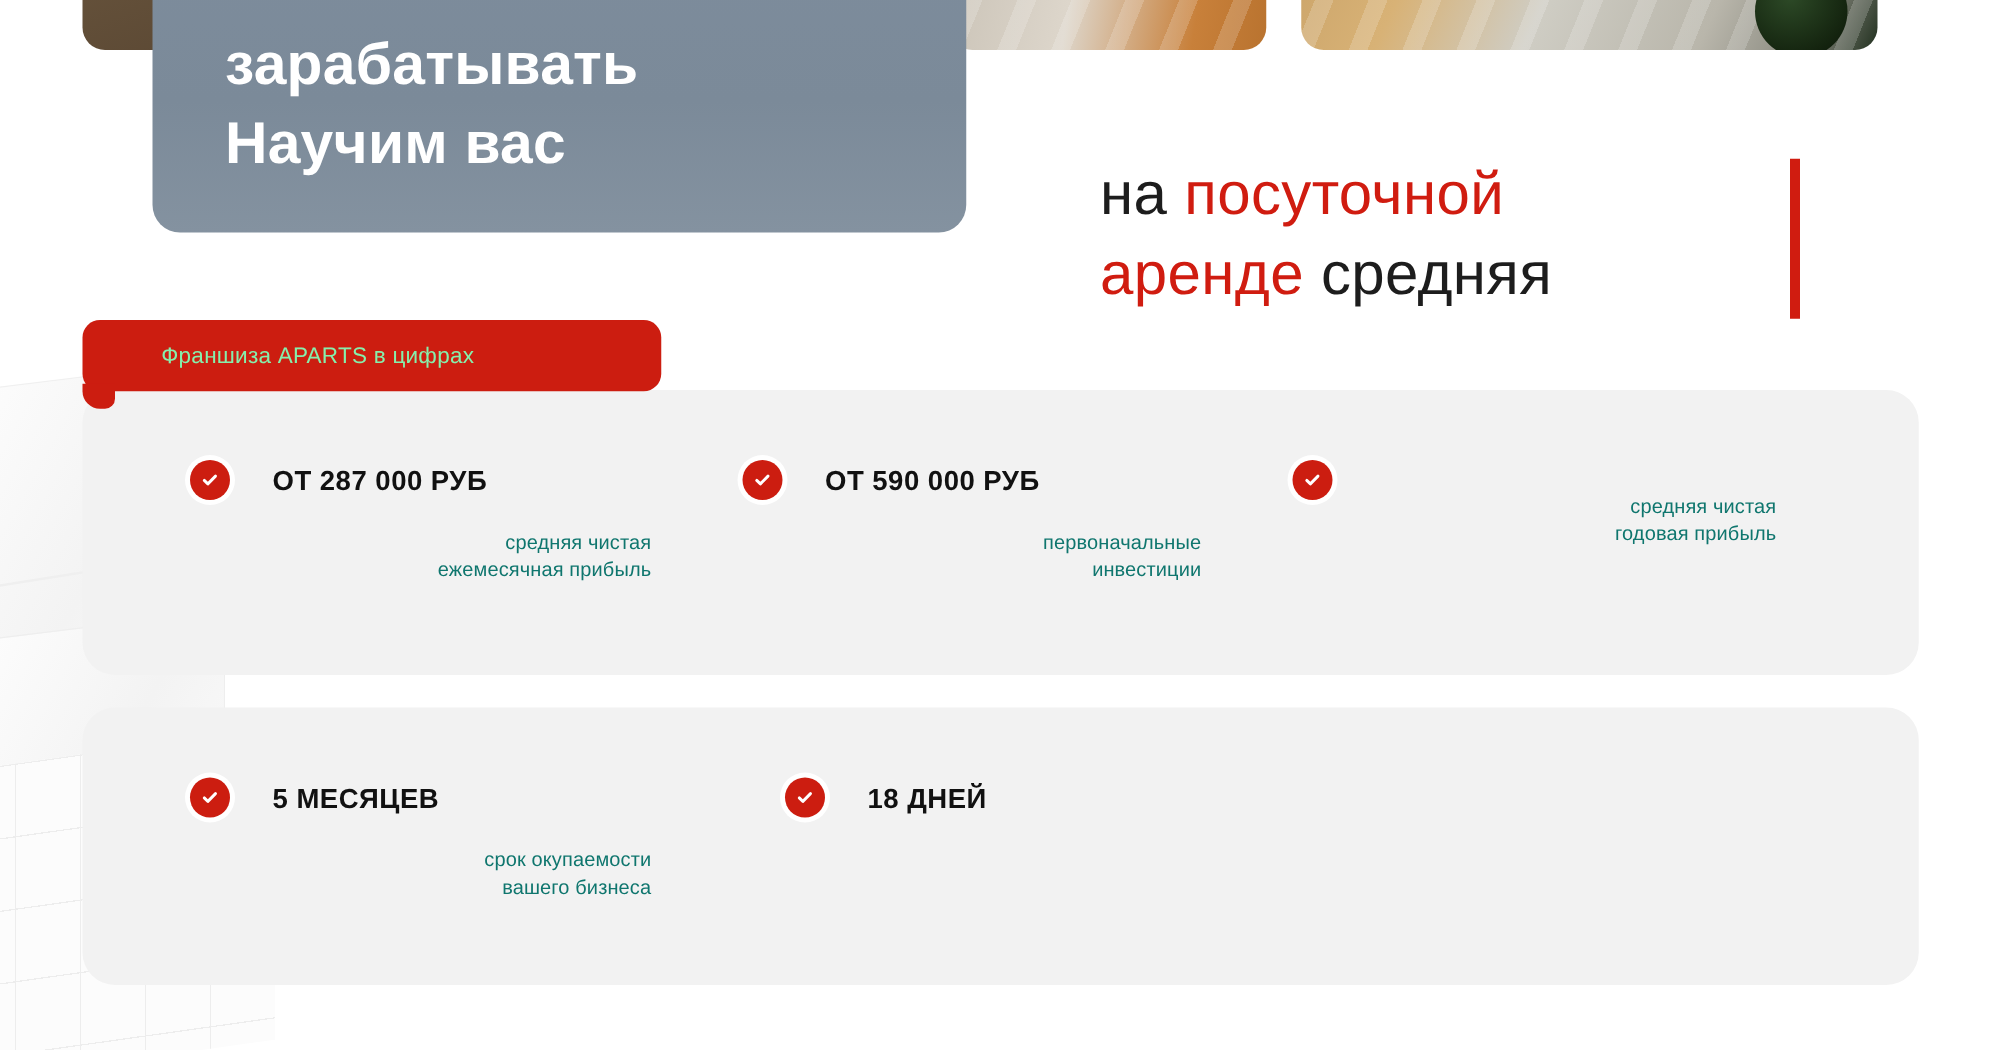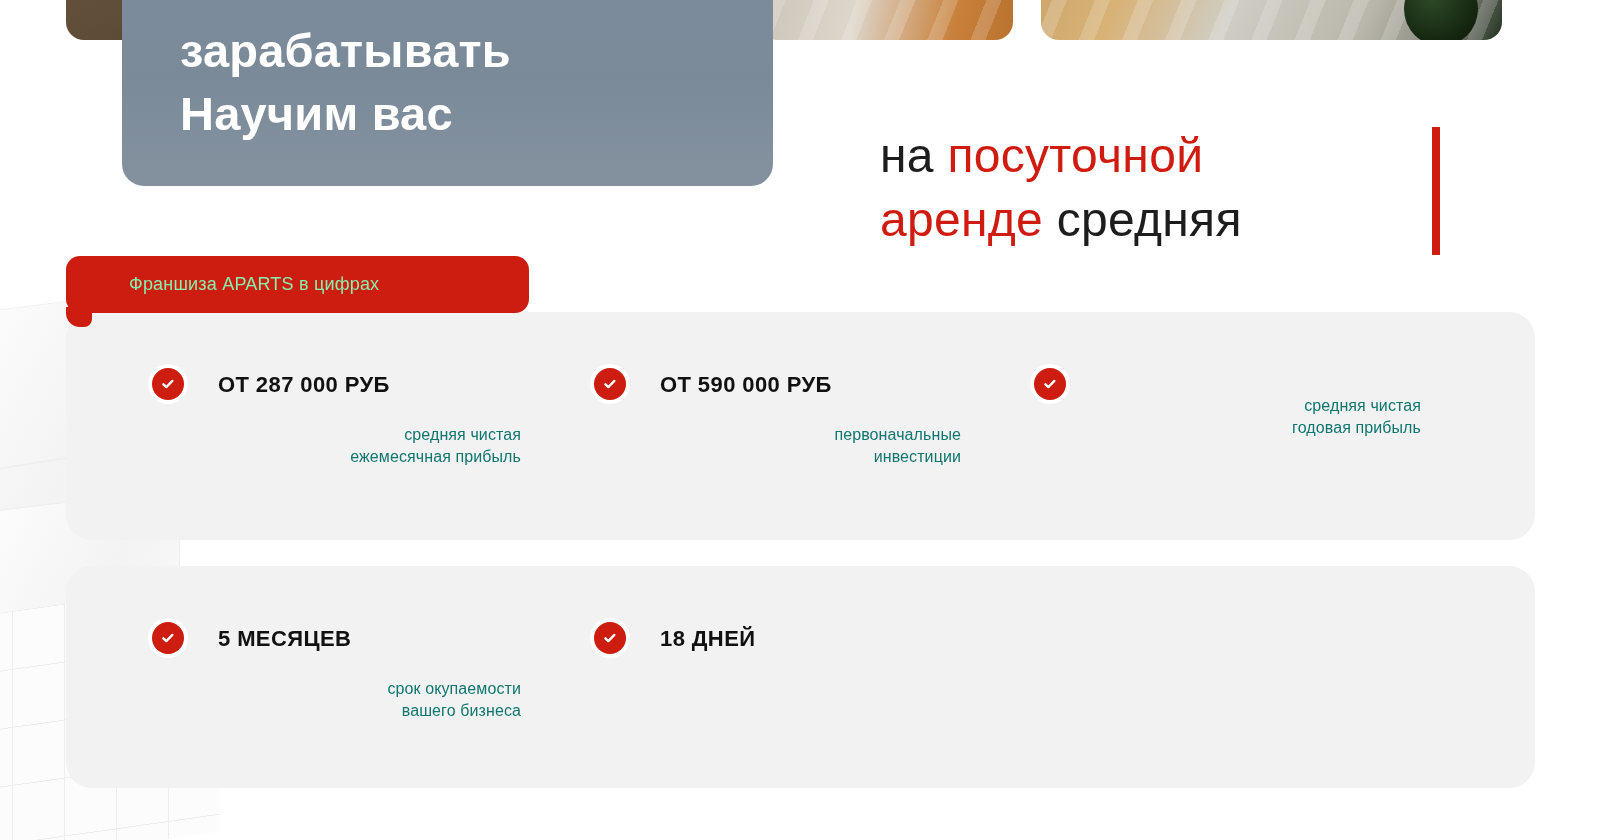--- a/index.html
+++ b/index.html
@@ -133,21 +133,21 @@
   .panel {
     position: absolute;
     left: 66px;
     width: 1469px;
     background: #f2f2f2;
     border-radius: 26px;
     z-index: 4;
     display: flex;
   }
   .panel-1 { top: 312px; height: 228px; }
-  .panel-2 { top: 566px; height: 222px; }
+  .panel-2 { top: 566px; height: 222px; gap: 34px; }
 
   .stat { position: relative; flex: 0 0 auto; }
   .stat-c1 { width: 455px; padding-left: 88px; }
   .stat-c2 { width: 440px; padding-left: 75px; }
   .stat-c3 { width: 460px; padding-left: 75px; }
 
   .panel-1 .stat { padding-top: 55px; }
   .panel-2 .stat { padding-top: 55px; }
 
   .check-icon {

